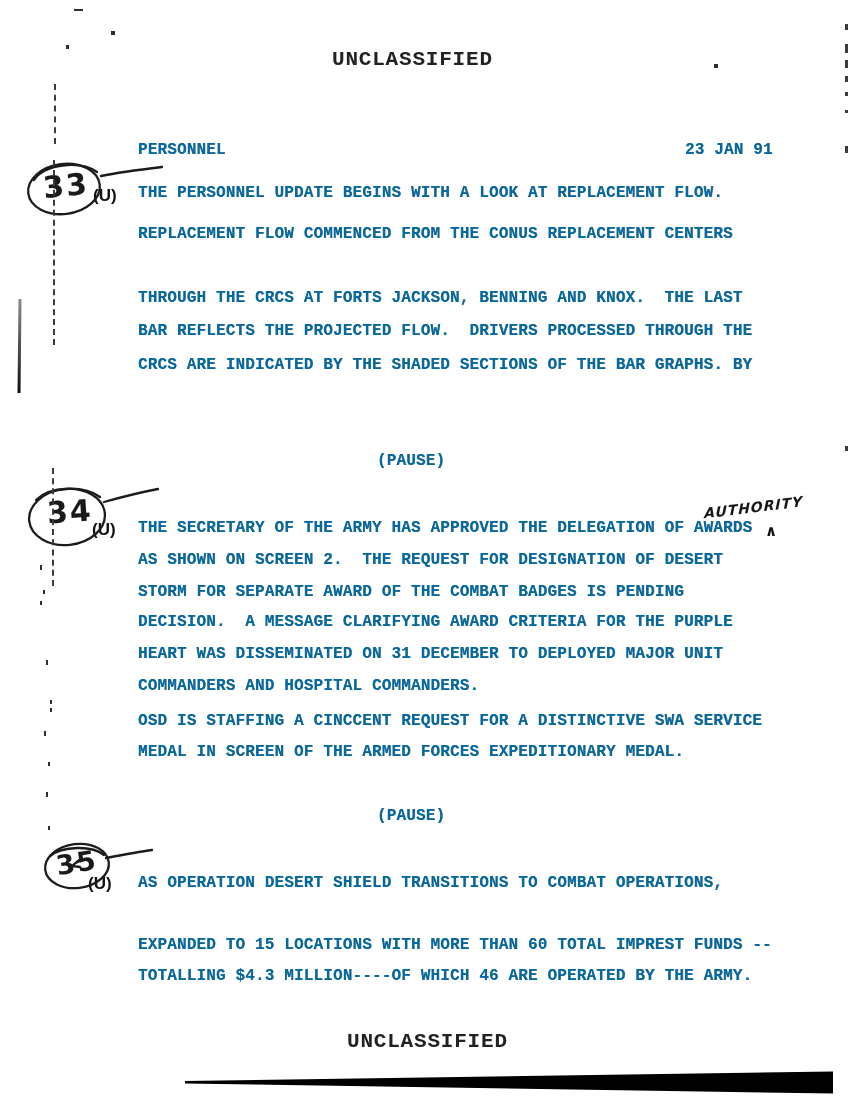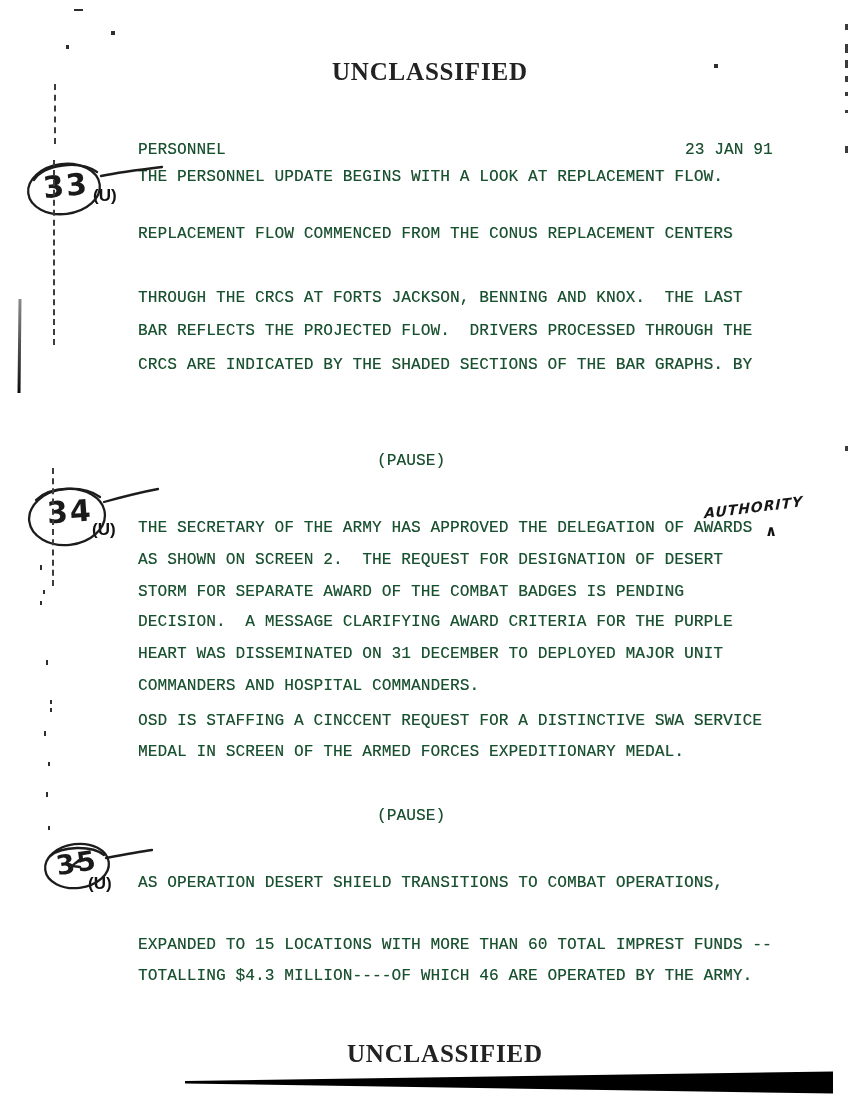--- a/index.html
+++ b/index.html
@@ -2,28 +2,28 @@
 <html><head>
 <meta charset="utf-8">
 <style>
   html,body{margin:0;padding:0;background:#e8e8e8;}
   .page{
     position:relative;width:850px;height:1100px;background:#ffffff;
     overflow:hidden;font-family:"Liberation Mono",monospace;color:#1b1b1b;
   }
   
   .tl{
-    position:absolute;left:138px;font-size:16px;font-weight:400;
-    letter-spacing:.15px;white-space:pre;color:#14532d;
+    position:absolute;left:138px;font-size:16px;font-weight:700;
+    letter-spacing:.15px;white-space:pre;color:#0369a1;
     text-shadow:.3px .3px 0 rgba(0,0,0,.45);
   }
   .pause{left:377px;}
   .banner{
-    position:absolute;font-family:Liberation Serif, serif;
-    font-weight:bold;font-size:25px;letter-spacing:.8px;color:#222;margin-top:10px;
+    position:absolute;font-family:Liberation Mono, monospace;
+    font-weight:bold;font-size:21px;letter-spacing:.8px;color:#222;
   }
   
   .redaction{
     display:inline-block;width:54px;height:13px;margin-right:6px;
     vertical-align:-2px;border-radius:7px 5px 6px 5px;
     transform:rotate(-1.5deg);
     background-image:
       linear-gradient(180deg, transparent 3px, rgba(255,255,255,.45) 3px, rgba(255,255,255,.45) 4px, transparent 4px, transparent 8px, rgba(255,255,255,.35) 8px, rgba(255,255,255,.35) 9px, transparent 9px),
       repeating-linear-gradient(100deg,#000 0,#000 3px,#2a2a2a 3px,#2a2a2a 5px);
   }
@@ -62,21 +62,21 @@
 <body>
 
 <div class="page">
 
   <div class="banner" style="left:332px;top:48px;">UNCLASSIFIED</div>
   <div class="banner" style="left:347px;top:1030px;">UNCLASSIFIED</div>
 
   <div class="tl" style="top:141px;">PERSONNEL</div>
   <div class="tl" style="top:141px;left:685px;">23 JAN 91</div>
 
-  <div class="tl" style="top:168px;">THE PERSONNEL UPDATE BEGINS WITH A LOOK AT REPLACEMENT FLOW.</div>
+  <div class="tl" style="top:184px;">THE PERSONNEL UPDATE BEGINS WITH A LOOK AT REPLACEMENT FLOW.</div>
   <div class="tl" style="top:225px;">REPLACEMENT FLOW COMMENCED FROM THE CONUS REPLACEMENT CENTERS</div>
   <div class="tl" style="top:289px;">THROUGH THE CRCS AT FORTS JACKSON, BENNING AND KNOX.  THE LAST</div>
   <div class="tl" style="top:322px;">BAR REFLECTS THE PROJECTED FLOW.  DRIVERS PROCESSED THROUGH THE</div>
   <div class="tl" style="top:356px;">CRCS ARE INDICATED BY THE SHADED SECTIONS OF THE BAR GRAPHS. BY</div>
 
   <div class="tl pause" style="top:452px;">(PAUSE)</div>
 
   <div class="tl" style="top:519px;">THE SECRETARY OF THE ARMY HAS APPROVED THE DELEGATION OF AWARDS</div>
   <div class="tl" style="top:551px;">AS SHOWN ON SCREEN 2.  THE REQUEST FOR DESIGNATION OF DESERT</div>
   <div class="tl" style="top:583px;">STORM FOR SEPARATE AWARD OF THE COMBAT BADGES IS PENDING</div>

